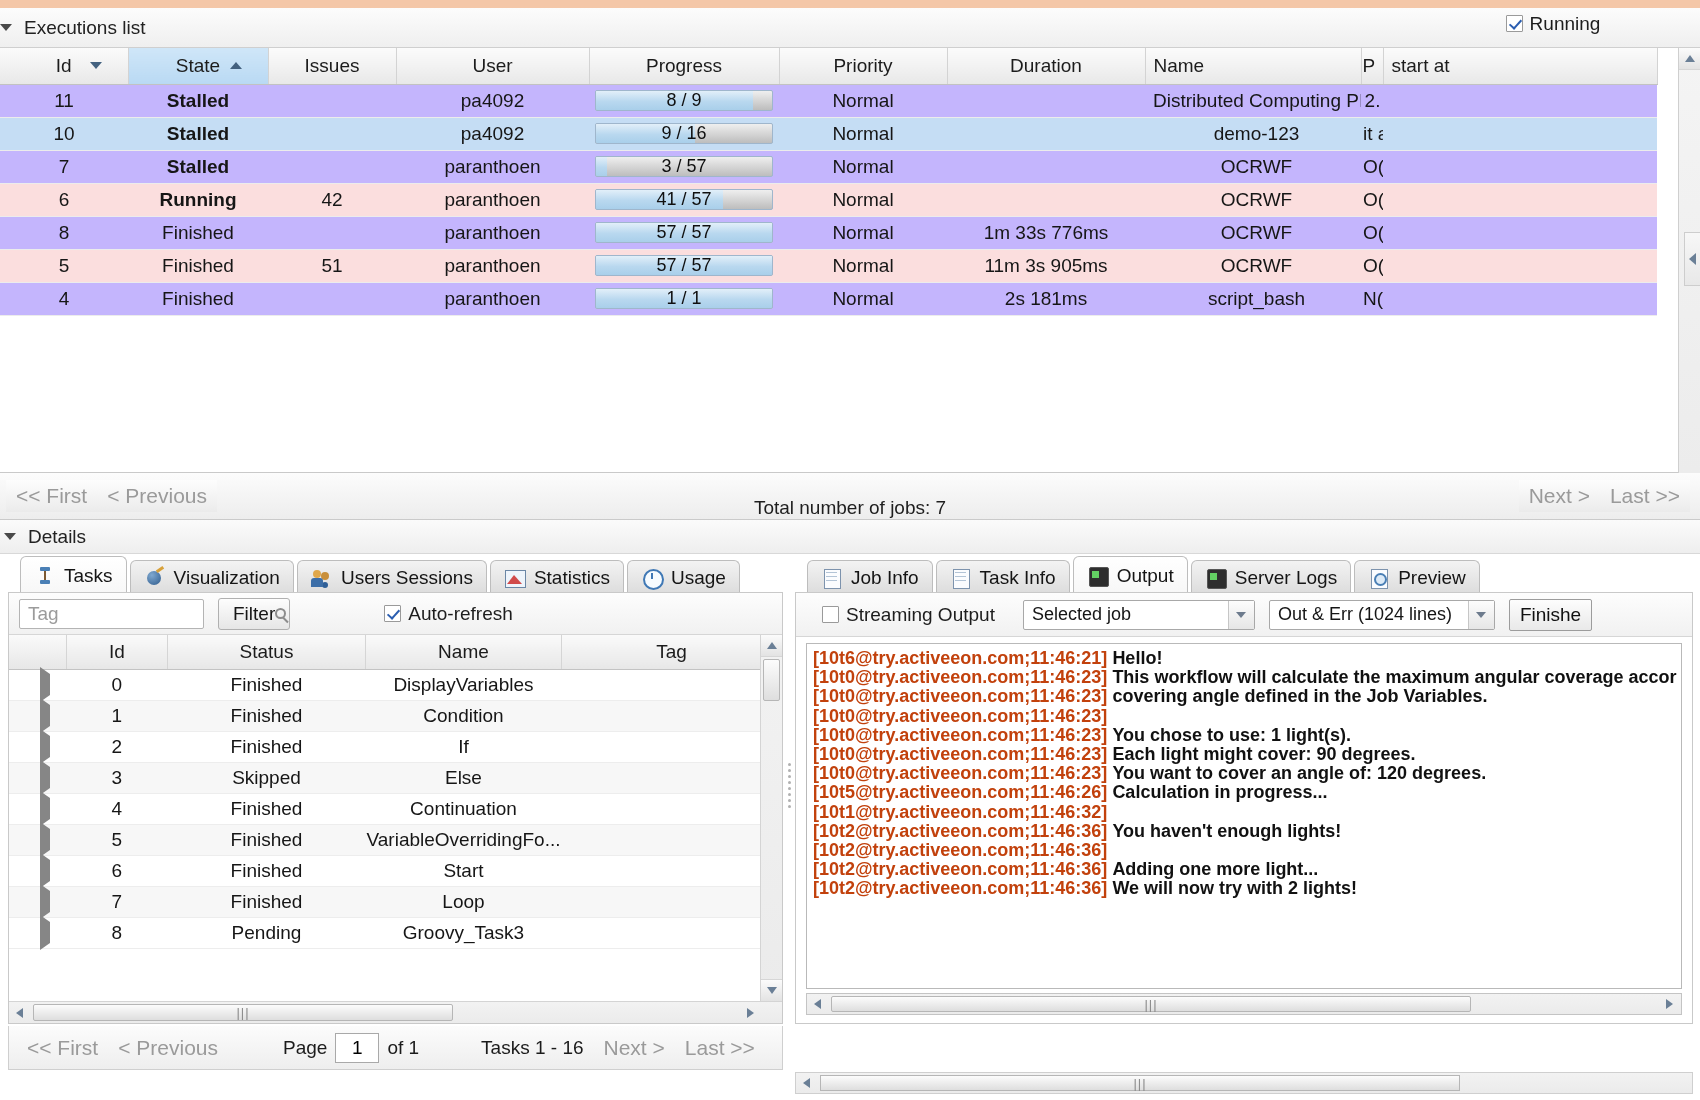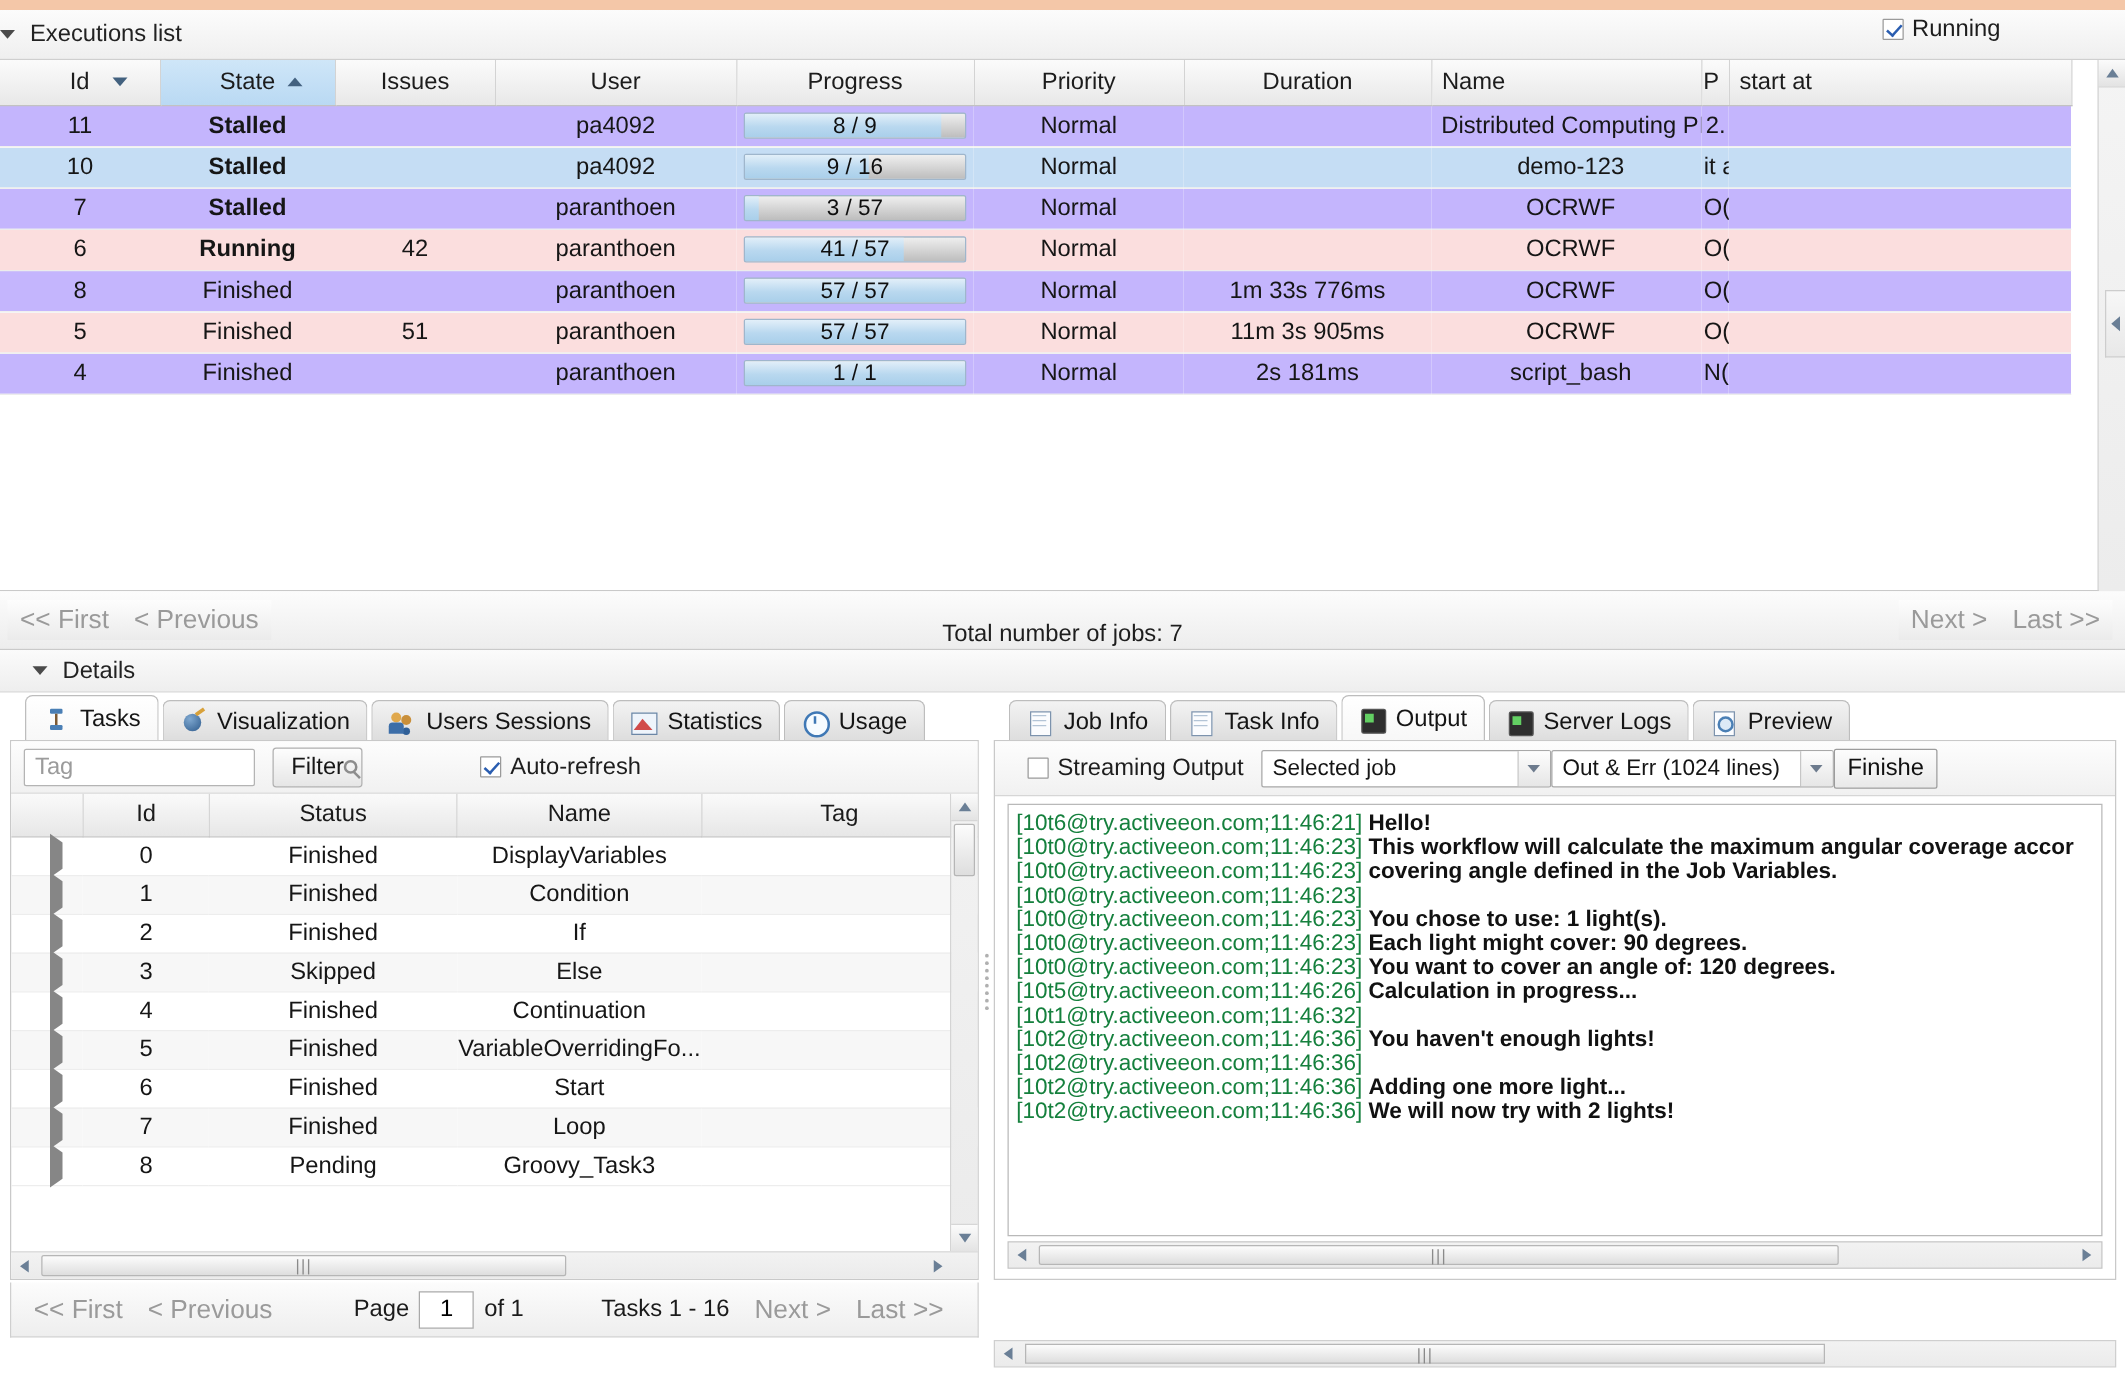--- a/index.html
+++ b/index.html
@@ -149,21 +149,21 @@
     position: absolute; left: 0; right: 0; text-align: center;
     font-size: 19px; color: #1e1e1e; margin-top: 24px;
   }
   #jobs-pager .rightgrp { margin-left: auto; display:flex; padding-right: 10px; }
   #jobs-pager .leftgrp { display:flex; padding-left: 6px; }
 
   
   #details-hdr {
     position: absolute; left: 0; top: 520px; width: 1700px; height: 34px;
     background: linear-gradient(to bottom,#fbfbfb,#eeeeee);
-    display: flex; align-items: center; padding-left: 26px;
+    display: flex; align-items: center; padding-left: 4px;
     border-bottom: 1px solid #d8d8d8;
   }
   #details-hdr .ttl { margin-left: 12px; font-size: 19px; color:#222; }
 
   
   .tabrow { display: flex; align-items: flex-end; height: 40px; gap: 3px; padding-left: 12px; }
   .tab {
     display: flex; align-items: center; gap: 8px;
     height: 34px; padding: 0 13px;
     background: linear-gradient(to bottom,#f3f3f3,#dcdcdc);
@@ -295,32 +295,32 @@
     background: linear-gradient(to bottom,#fcfcfc,#eeeeee);
     border: 1px solid #cfcfcf; border-top: none;
   }
   .pgnum {
     width: 44px; height: 30px; border: 1px solid #a9a9a9; background: #fff;
     text-align: center; font-size: 19px; line-height: 28px; margin: 0 8px;
   }
 
   
   .outbar {
-    height: 44px; display: flex; align-items: center; 
+    height: 44px; display: flex; align-items: center; gap: 14px;
     padding: 0 12px;
     background: linear-gradient(to bottom,#fdfdfd,#f1f1f1);
     border-bottom: 1px solid #d6d6d6;
   }
   .logbox {
     position: absolute; left: 10px; right: 10px; top: 50px; bottom: 34px;
     border: 1px solid #b9b9b9; background: #fff; overflow: hidden;
     padding: 5px 0 0 6px;
   }
   .logline { font-size: 18px; line-height: 19.2px; white-space: nowrap; color: #111; }
-  .logline .stamp { color: #15803d; }
+  .logline .stamp { color: #c2410c; font-weight: bold; }
   .logline .msg { font-weight: bold; }
 
   
   #splitter {
     position: absolute; left: 785px; top: 740px; width: 8px; height: 90px;
     display: flex; flex-direction: column; align-items: center; justify-content: center;
     gap: 3px;
   }
   #splitter b { width: 3px; height: 3px; background: #b0b0b0; display:block; border-radius:50%; }
 

